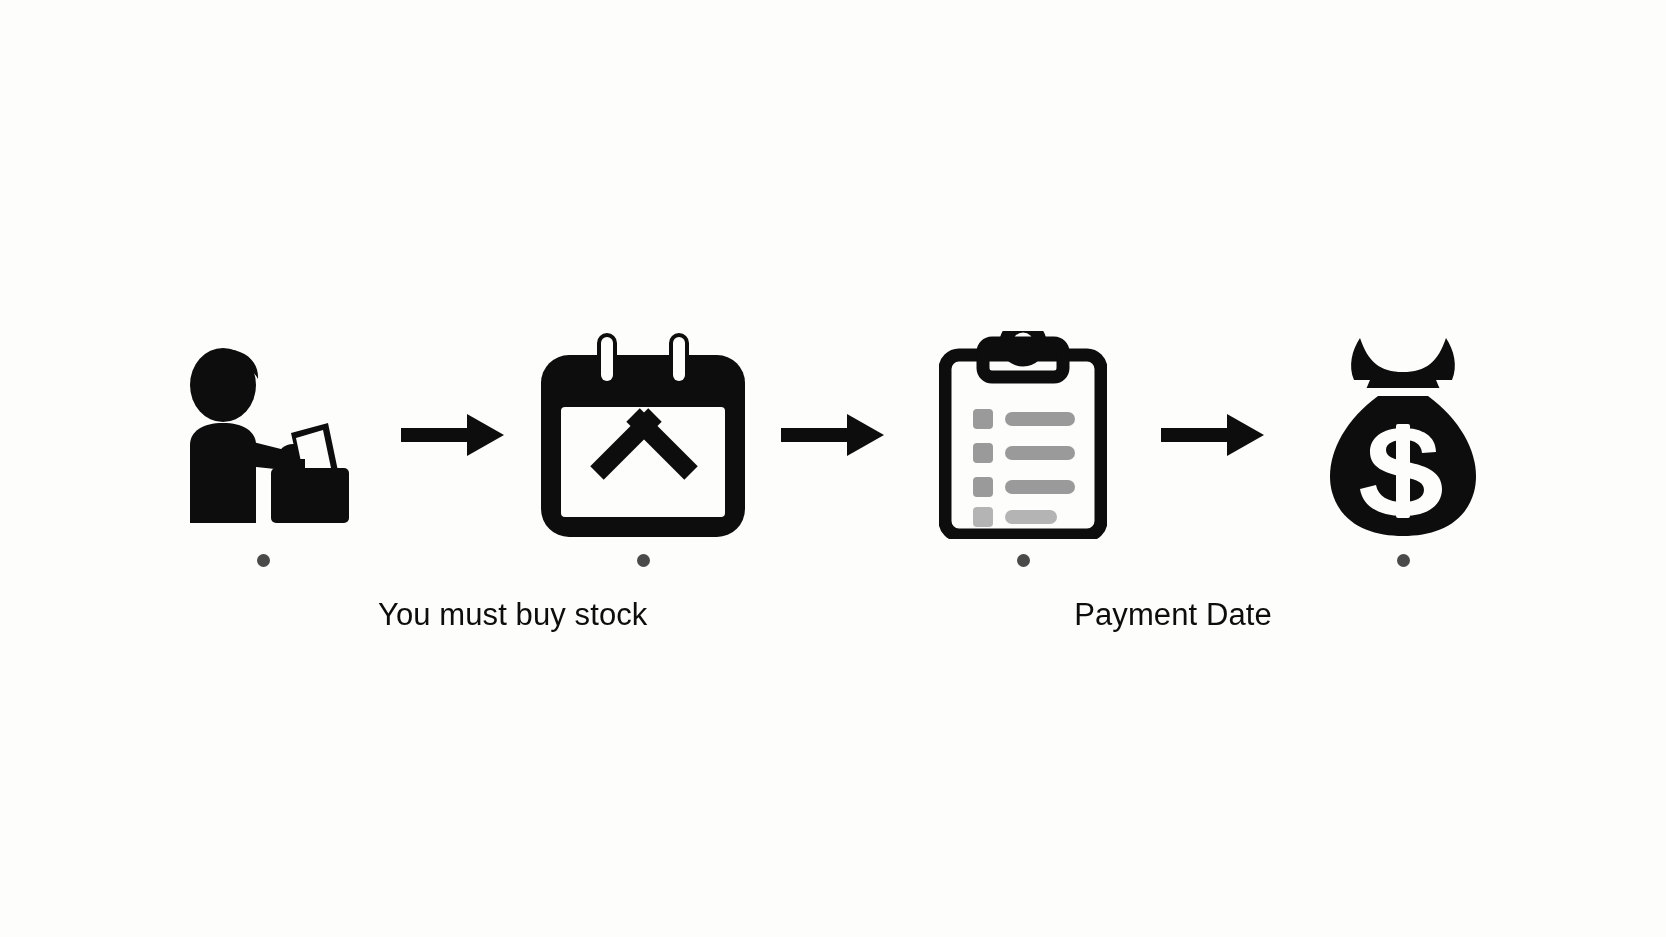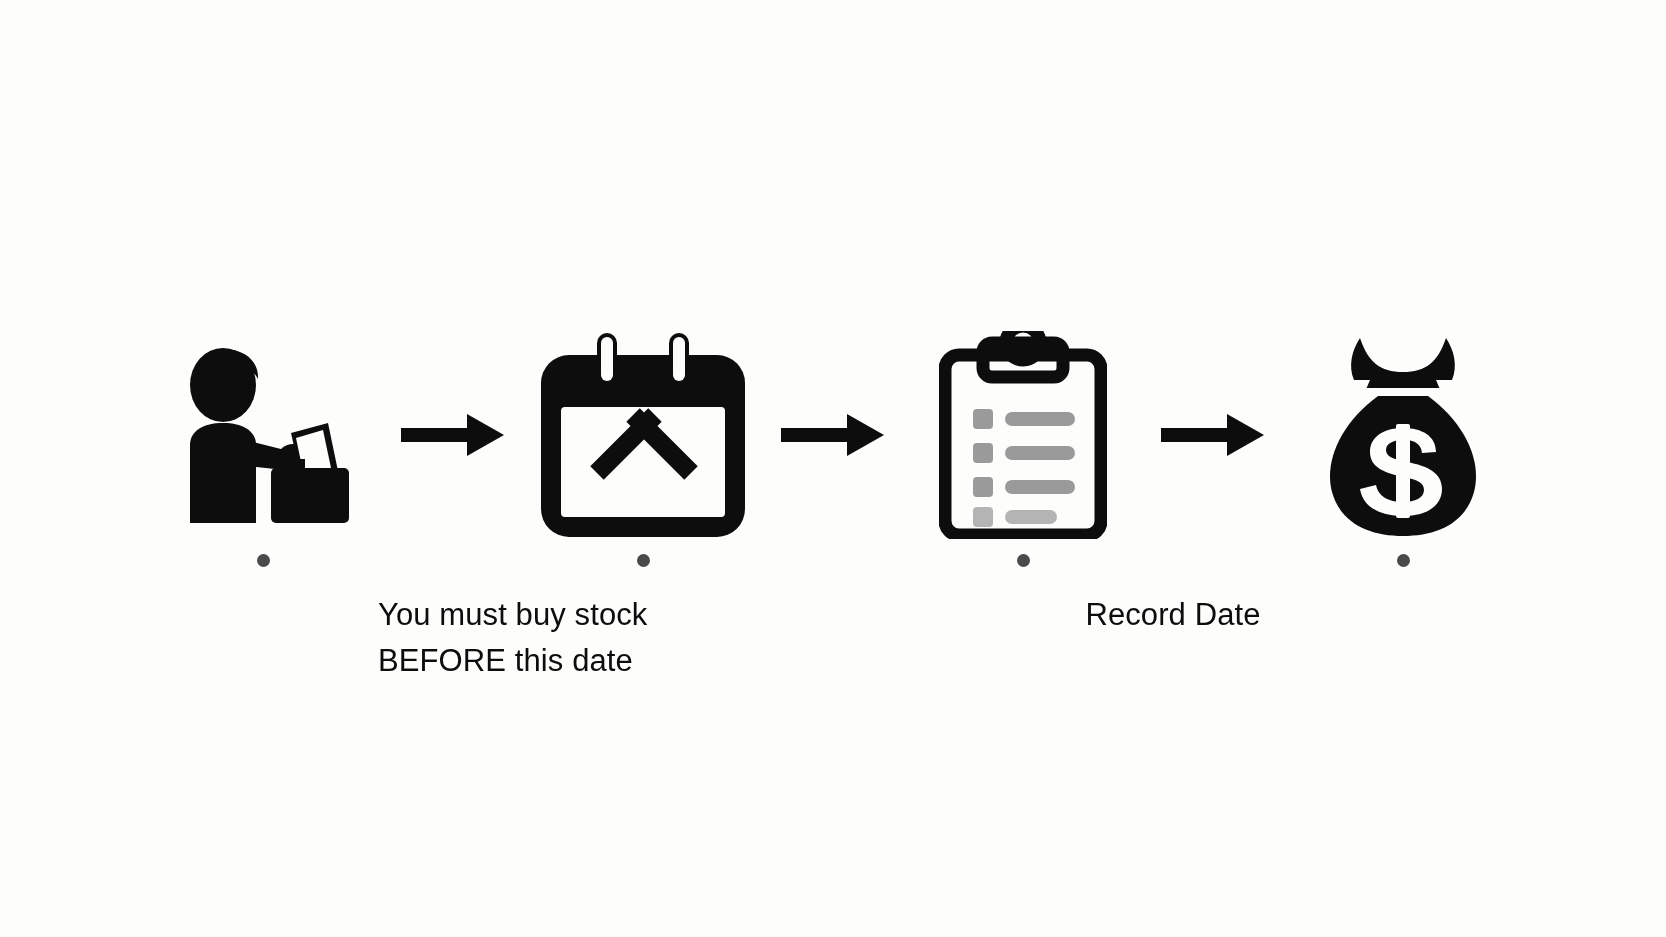--- a/index.html
+++ b/index.html
@@ -262,30 +262,29 @@
     <div class="marker-gap"></div>
     <div class="marker-slot">
       <span class="dot"></span>
     </div>
   </div>
 
   <div class="labels">
 
     <div class="label-slot">
       <span class="label-line">You must buy stock</span>
-      <span class="label-line">BEFORE this date</span>
     </div>
 
     <div class="label-gap"></div>
 
 
     <div class="label-gap"></div>
 
 
     <div class="label-gap"></div>
 
     <div class="label-slot">
-      <span class="label-line">Record Date</span>
+      <span class="label-line">Payment Date</span>
     </div>
 
   </div>
 
 </div>
 
 </body></html>

